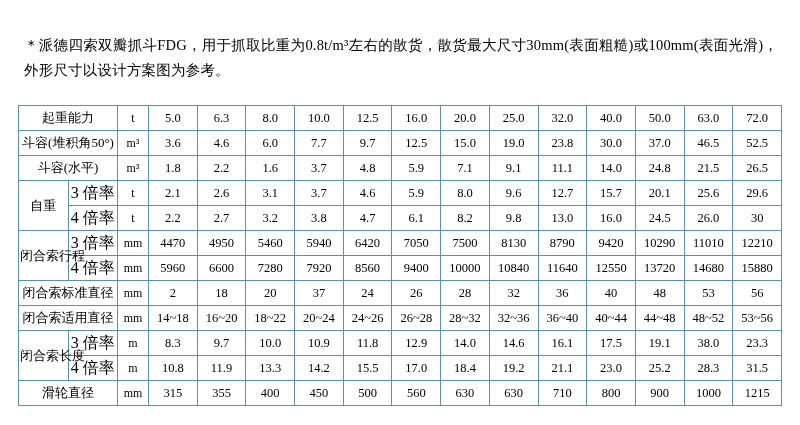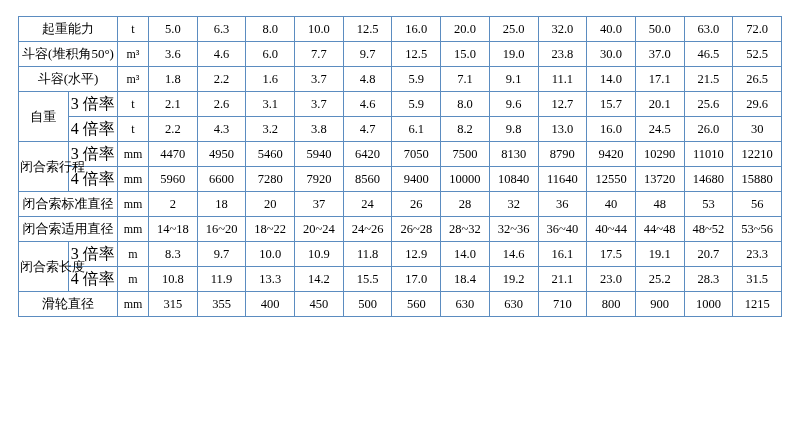--- a/index.html
+++ b/index.html
@@ -67,20 +67,21 @@
   td.val {
     font-size: 12.5px;
     font-family: "Liberation Serif", serif;
   }
 </style>
 </head>
 <body>
 
 <div class="page">
 
+  <p class="intro">＊派德四索双瓣抓斗FDG，用于抓取比重为0.8t/m³左右的散货，散货最大尺寸30mm(表面粗糙)或100mm(表面光滑)，外形尺寸以设计方案图为参考。</p>
 
   <div class="table-wrap">
     <table class="spec">
       <tbody>
           <tr>
             <td class="label" colspan="2">起重能力</td>
             <td class="unit">t</td>
             <td class="val">5.0</td>
             <td class="val">6.3</td>
             <td class="val">8.0</td>
@@ -118,21 +119,21 @@
             <td class="val">1.8</td>
             <td class="val">2.2</td>
             <td class="val">1.6</td>
             <td class="val">3.7</td>
             <td class="val">4.8</td>
             <td class="val">5.9</td>
             <td class="val">7.1</td>
             <td class="val">9.1</td>
             <td class="val">11.1</td>
             <td class="val">14.0</td>
-            <td class="val">17.1</td>
+            <td class="val">24.8</td>
             <td class="val">21.5</td>
             <td class="val">26.5</td>
           </tr>
           <tr>
             <td class="label" rowspan="2">自重</td>
             <td class="sub">3 倍率</td>
             <td class="unit">t</td>
             <td class="val">2.1</td>
             <td class="val">2.6</td>
             <td class="val">3.1</td>
@@ -144,21 +145,21 @@
             <td class="val">12.7</td>
             <td class="val">15.7</td>
             <td class="val">20.1</td>
             <td class="val">25.6</td>
             <td class="val">29.6</td>
           </tr>
           <tr>
             <td class="sub">4 倍率</td>
             <td class="unit">t</td>
             <td class="val">2.2</td>
-            <td class="val">4.3</td>
+            <td class="val">2.7</td>
             <td class="val">3.2</td>
             <td class="val">3.8</td>
             <td class="val">4.7</td>
             <td class="val">6.1</td>
             <td class="val">8.2</td>
             <td class="val">9.8</td>
             <td class="val">13.0</td>
             <td class="val">16.0</td>
             <td class="val">24.5</td>
             <td class="val">26.0</td>
@@ -241,21 +242,21 @@
             <td class="val">9.7</td>
             <td class="val">10.0</td>
             <td class="val">10.9</td>
             <td class="val">11.8</td>
             <td class="val">12.9</td>
             <td class="val">14.0</td>
             <td class="val">14.6</td>
             <td class="val">16.1</td>
             <td class="val">17.5</td>
             <td class="val">19.1</td>
-            <td class="val">20.7</td>
+            <td class="val">38.0</td>
             <td class="val">23.3</td>
           </tr>
           <tr>
             <td class="sub">4 倍率</td>
             <td class="unit">m</td>
             <td class="val">10.8</td>
             <td class="val">11.9</td>
             <td class="val">13.3</td>
             <td class="val">14.2</td>
             <td class="val">15.5</td>

